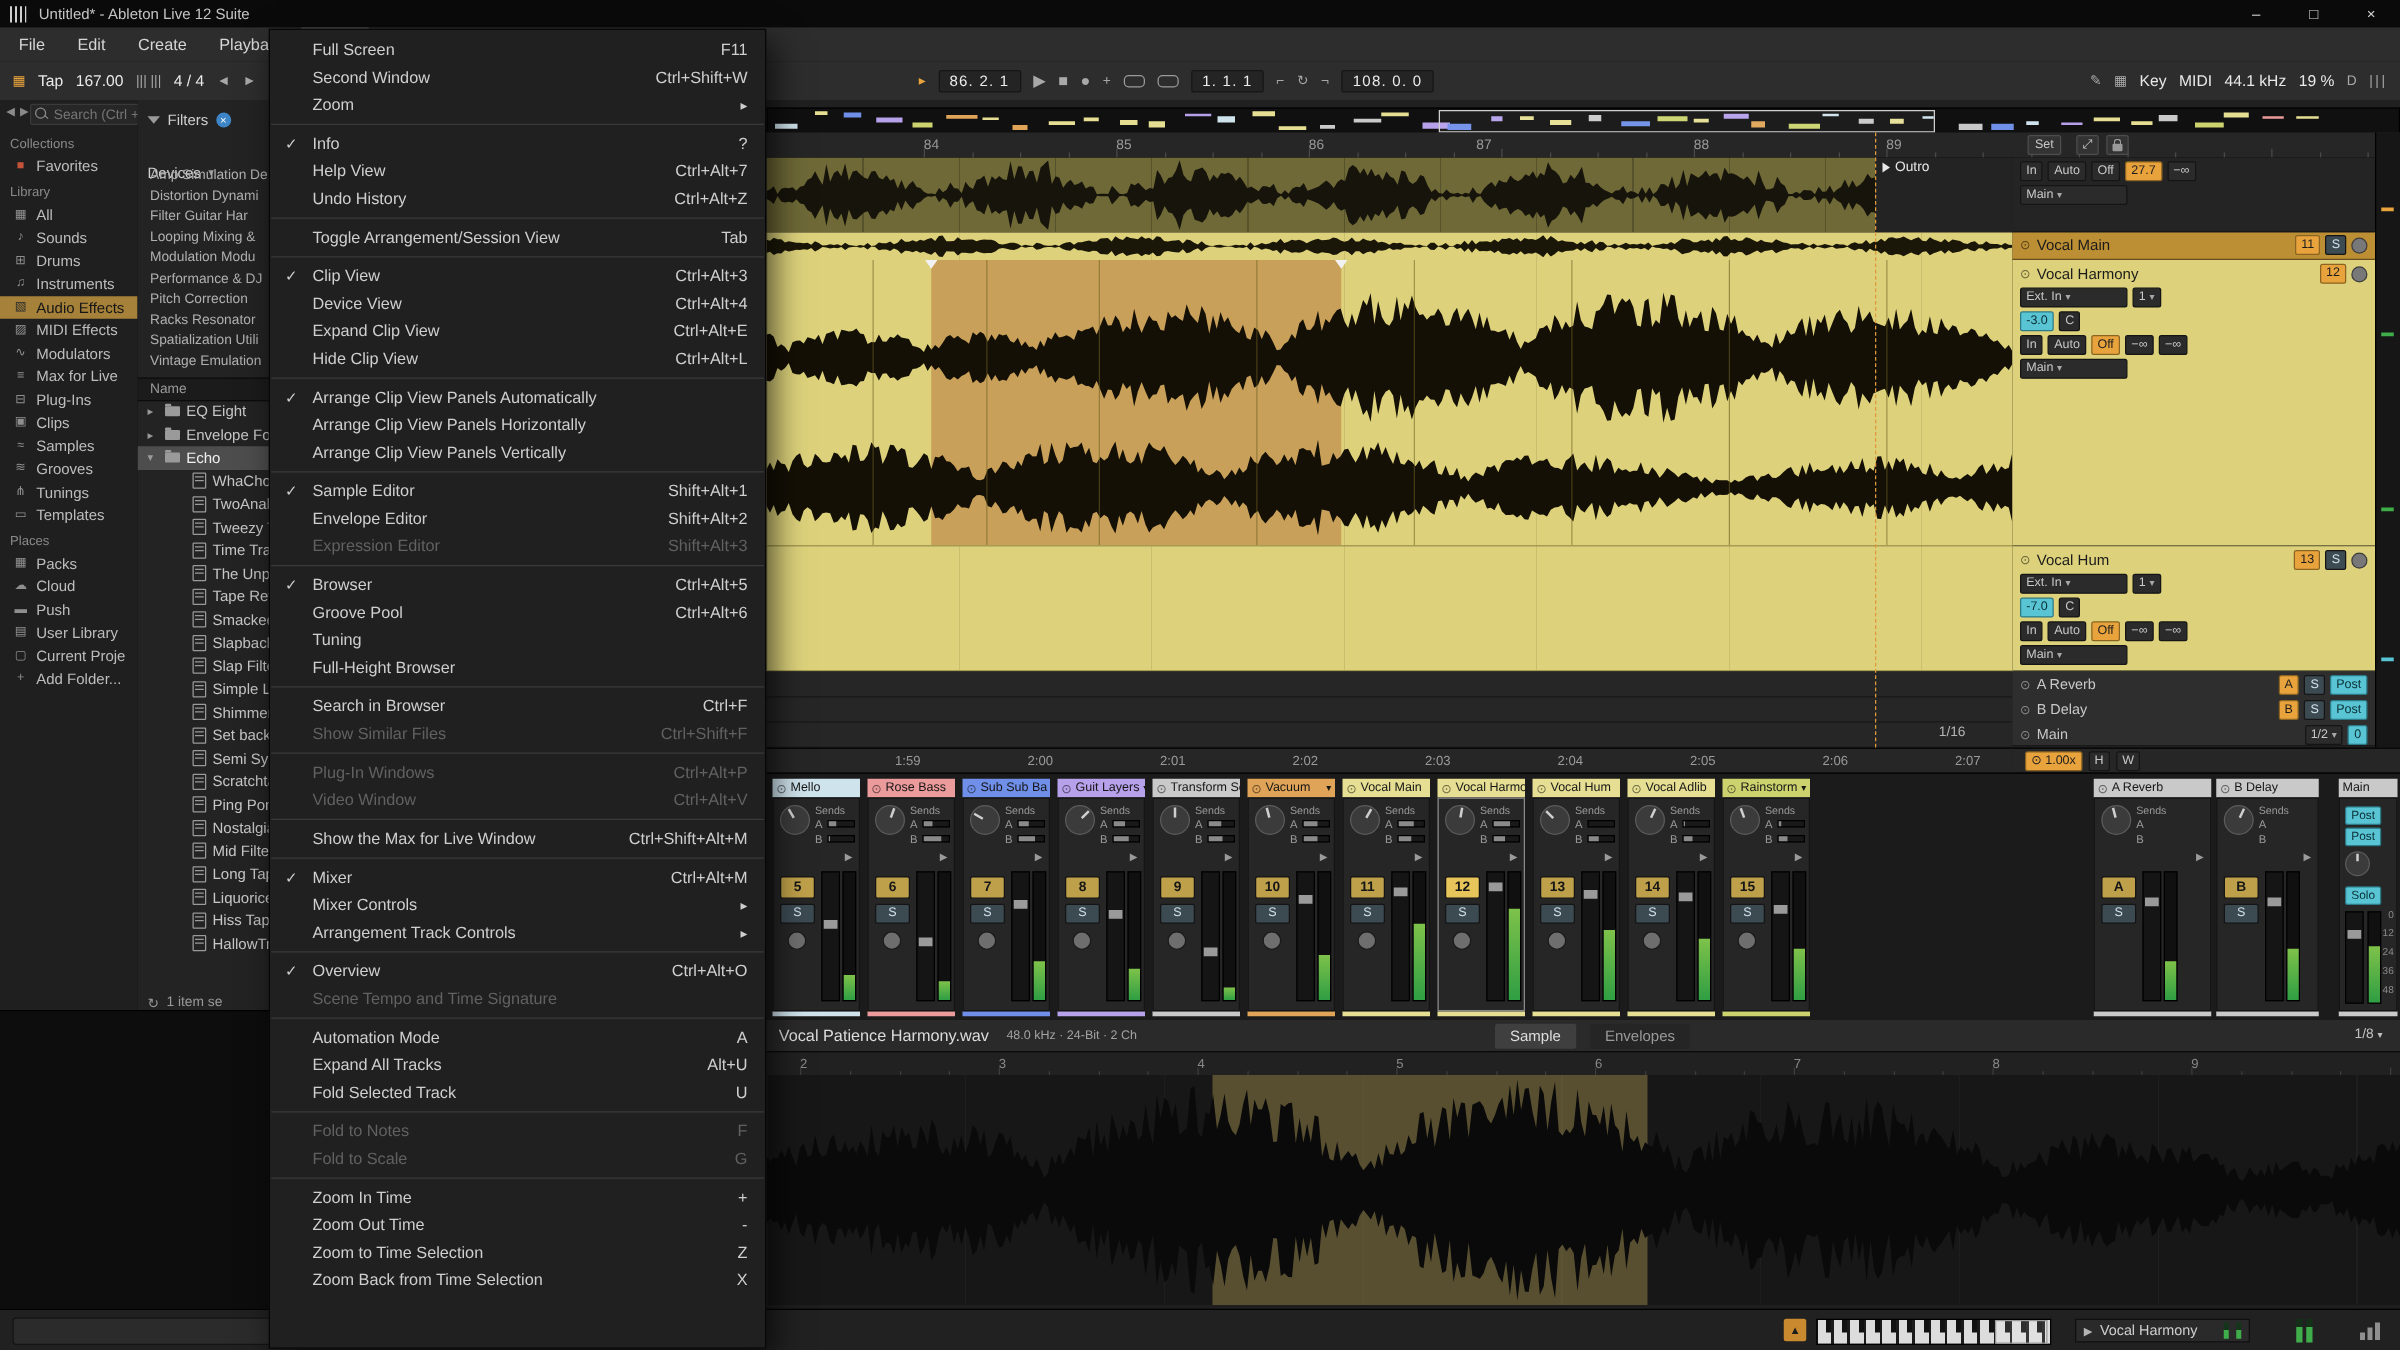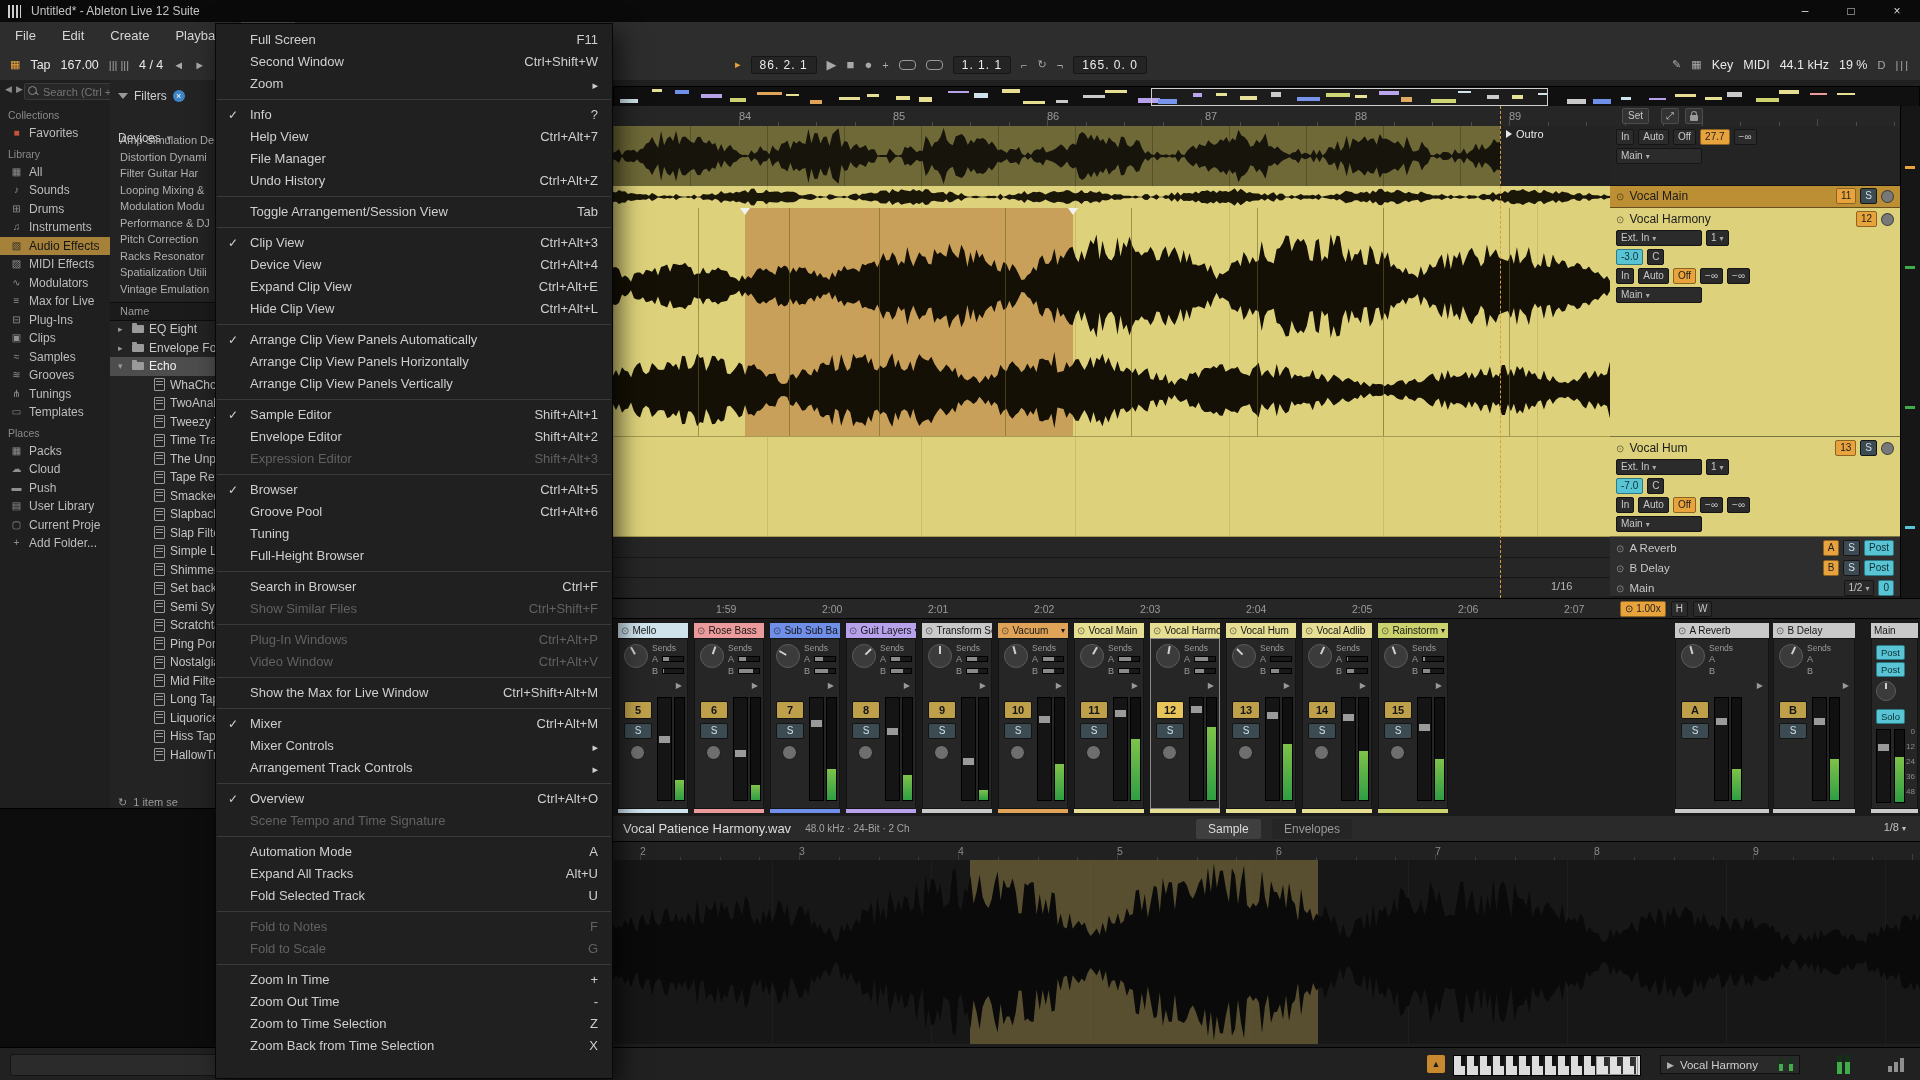--- a/index.html
+++ b/index.html
@@ -192,21 +192,21 @@
       <span class="ticon" style="font-size:13px">▶</span>
       <span class="ticon" style="font-size:13px">■</span>
       <span class="ticon" style="font-size:13px">●</span>
       <span class="ticon">+</span>
       <span class="pill"></span>
       <span class="pill"></span>
       <span class="pos-box">1. 1. 1</span>
       <span class="ticon">⌐</span>
       <span class="ticon">↻</span>
       <span class="ticon">¬</span>
-      <span class="pos-box">165. 0. 0</span>
+      <span class="pos-box">108. 0. 0</span>
     </div>
     <div class="tgroup" style="right:10px">
       <span class="ticon">✎</span>
       <span class="ticon">▦</span>
       <span class="tval">Key</span>
       <span class="tval">MIDI</span>
       <span class="tval">44.1 kHz</span>
       <span class="tval">19 %</span>
       <span class="ticon">D</span>
       <span class="ticon" style="letter-spacing:2px">|||</span>
@@ -507,21 +507,21 @@
         <div class="ov-seg" style="left: 1142.47px; top: 11.055px; width: 22.8052px; height: 4.15066px; background: rgb(204, 211, 110);"></div>
         <div class="ov-seg" style="left: 1165.12px; top: 2.87519px; width: 19.474px; height: 4.2978px; background: rgb(230, 223, 147);"></div>
         <div class="ov-seg" style="left: 1195.61px; top: 6.10853px; width: 17.3098px; height: 2.40136px; background: rgb(235, 155, 155);"></div>
         <div class="ov-seg" style="left: 1223.04px; top: 5.73627px; width: 17.8197px; height: 2.17095px; background: rgb(230, 223, 147);"></div>
         <div class="ov-box"></div>
       </div>
     <div id="arr-ruler">
         <div class="bar-num" style="left: 126px;">84</div>
         <div class="bar-num" style="left: 280px;">85</div>
         <div class="bar-num" style="left: 434px;">86</div>
-        <div class="bar-num" style="left: 592px;">87</div>
+        <div class="bar-num" style="left: 568px;">87</div>
         <div class="bar-num" style="left: 742px;">88</div>
         <div class="bar-num" style="left: 896px;">89</div>
         <div style="position: absolute; left: 126px; bottom: 0px; width: 1px; height: 7px; background: rgb(74, 74, 74);"></div>
         <div style="position: absolute; left: 164.5px; bottom: 0px; width: 1px; height: 4px; background: rgb(74, 74, 74);"></div>
         <div style="position: absolute; left: 203px; bottom: 0px; width: 1px; height: 4px; background: rgb(74, 74, 74);"></div>
         <div style="position: absolute; left: 241.5px; bottom: 0px; width: 1px; height: 4px; background: rgb(74, 74, 74);"></div>
         <div style="position: absolute; left: 280px; bottom: 0px; width: 1px; height: 7px; background: rgb(74, 74, 74);"></div>
         <div style="position: absolute; left: 318.5px; bottom: 0px; width: 1px; height: 4px; background: rgb(74, 74, 74);"></div>
         <div style="position: absolute; left: 357px; bottom: 0px; width: 1px; height: 4px; background: rgb(74, 74, 74);"></div>
         <div style="position: absolute; left: 395.5px; bottom: 0px; width: 1px; height: 4px; background: rgb(74, 74, 74);"></div>
@@ -1260,24 +1260,20 @@
         <span class="lbl">Info</span>
         <span class="sc">?</span>
       </div>
       <div class="mi">
         <span class="chk"></span>
         <span class="lbl">Help View</span>
         <span class="sc">Ctrl+Alt+7</span>
       </div>
       <div class="mi">
         <span class="chk"></span>
-        <span class="lbl">File Manager</span>
-      </div>
-      <div class="mi">
-        <span class="chk"></span>
         <span class="lbl">Undo History</span>
         <span class="sc">Ctrl+Alt+Z</span>
       </div>
       <div class="msep"></div>
       <div class="mi">
         <span class="chk"></span>
         <span class="lbl">Toggle Arrangement/Session View</span>
         <span class="sc">Tab</span>
       </div>
       <div class="msep"></div>

